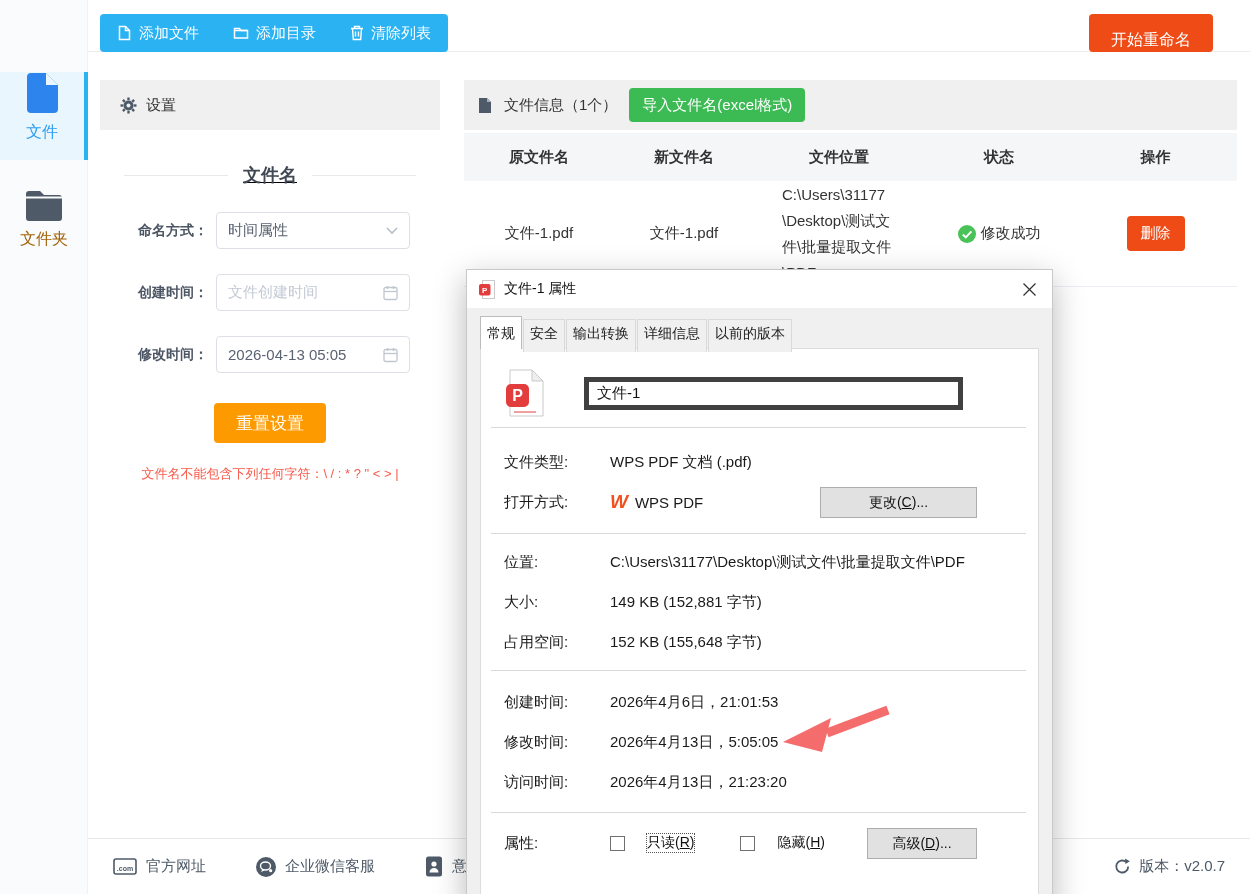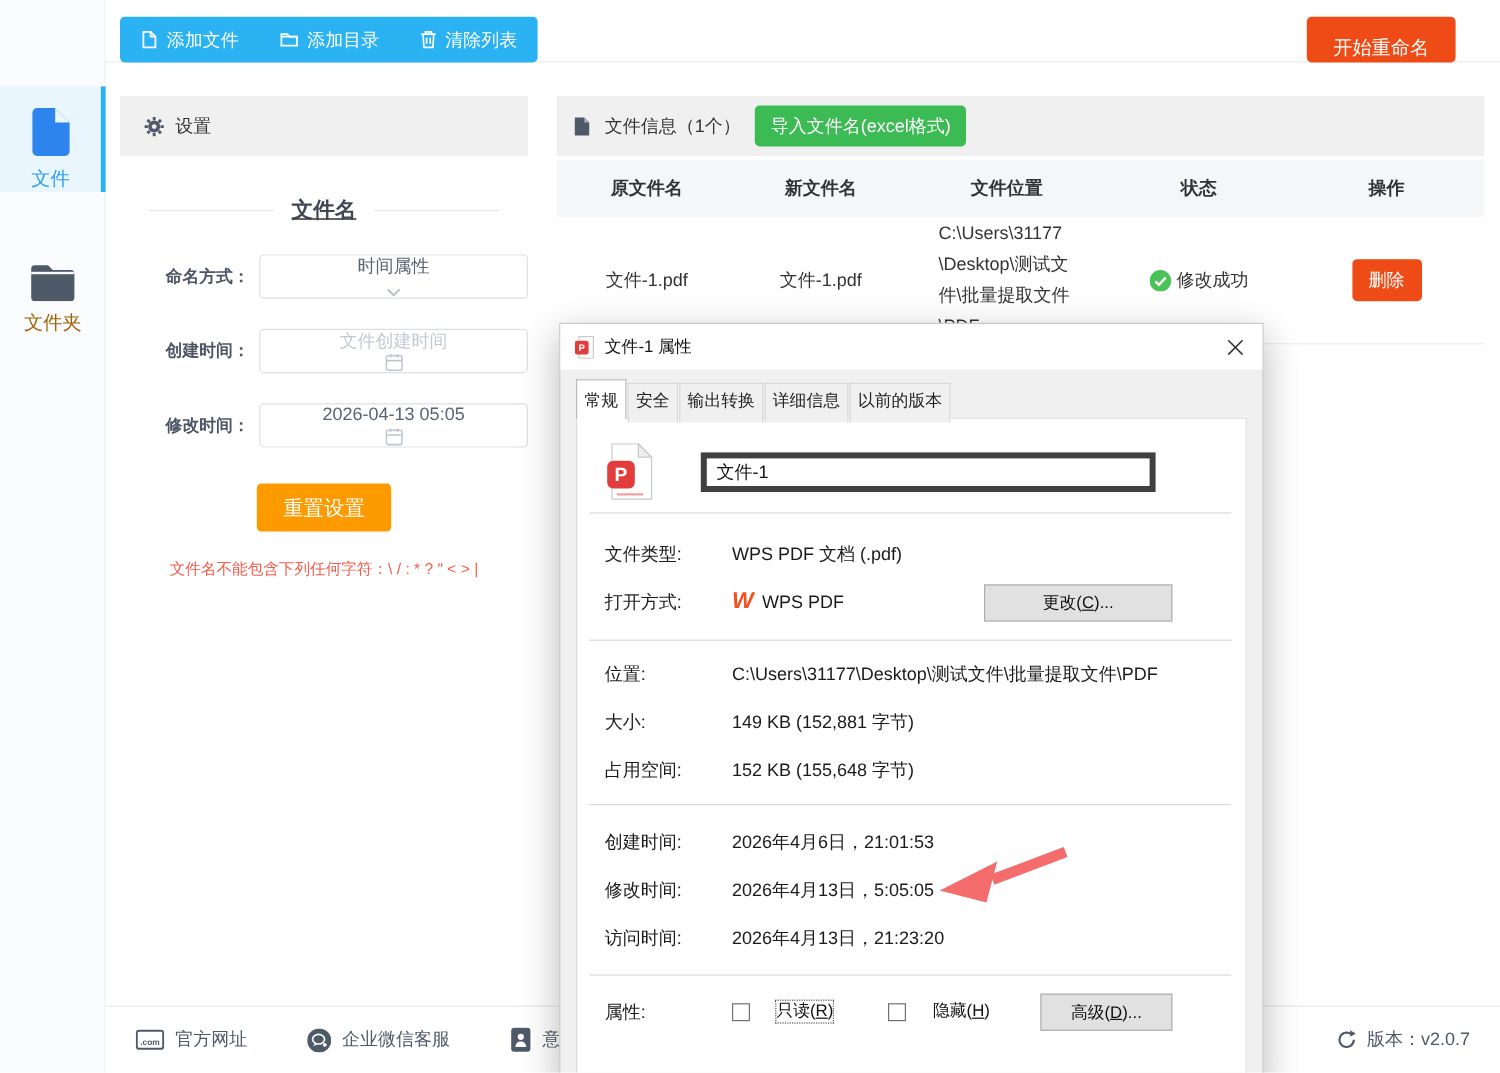--- a/index.html
+++ b/index.html
@@ -2,41 +2,41 @@
 <html><head>
 <meta charset="utf-8">
 <style>
   * { margin:0; padding:0; box-sizing:border-box; }
   html,body { width:1250px; height:894px; }
   body { font-family:"Liberation Sans","DejaVu Sans",sans-serif; background:#fff; }
   #app { position:relative; width:1250px; height:894px; background:#fff; overflow:hidden; }
 
   
   .sidebar { position:absolute; left:0; top:0; bottom:0; width:88px; background:#fafbfd; border-right:1px solid #f0f1f3; }
-  .side-item { position:absolute; left:0; width:88px; display:flex; flex-direction:column; align-items:center; justify-content:flex-end; gap:8px; cursor:pointer; }
+  .side-item { position:absolute; left:0; width:88px; display:flex; flex-direction:column; align-items:center; justify-content:flex-start; gap:8px; cursor:pointer; }
   .side-item.sel { top:72px; height:88px; background:#e9f6fe; border-right:4px solid #2ab2f2; }
   .side-item.unsel { top:188px; height:92px; }
   .side-label { font-size:16px; color:#a16207; }
   .side-item.sel .side-label { color:#2a9df0; }
 
   
   .topbar { position:absolute; left:88px; right:0; top:0; height:52px; background:#fff; border-bottom:1px solid #ececec; }
   .btn-group { position:absolute; left:12px; top:14px; height:38px; display:flex; background:#2ab2f2; border-radius:4px; overflow:hidden; }
   .tool-btn { display:flex; align-items:center; gap:7px; padding:0 17px; color:#fff; font-size:15px; border:none; background:transparent; cursor:pointer; font-family:inherit; }
   .start-btn { position:absolute; right:37px; top:14px; height:38px; padding:16px 22px; background:#ee4b16; color:#fff; font-size:16px; border:none; border-radius:4px; cursor:pointer; font-family:inherit; }
 
   
   .settings { position:absolute; left:100px; top:80px; width:340px; height:758px; background:#fff; }
   .settings-header { height:50px; background:#f0f0f0; display:flex; align-items:center; gap:9px; padding:0 20px; font-size:15px; color:#333; }
   .section-title-row { display:flex; align-items:center; margin:33px 24px 0;text-decoration:underline; }
   .section-line { flex:1; height:1px; background:#e8e8e8; }
   .section-title { margin:0 15px; font-size:18px; font-weight:bold; color:#404854; }
   .form-row { display:flex; align-items:center; margin:25px 0 0 26px; }
   .form-label { width:82px; text-align:right; font-size:14px; font-weight:bold; color:#4c5563; flex:none; }
-  .control { margin-left:8px; width:224px; height:37px; border:1px solid #dcdfe6; border-radius:4px; background:#fff; display:flex; align-items:center; padding:0 11px; font-size:15px; color:#5a6372; cursor:pointer;flex-direction:column; }
+  .control { margin-left:8px; width:194px; height:37px; border:1px solid #dcdfe6; border-radius:4px; background:#fff; display:flex; align-items:center; padding:0 11px; font-size:15px; color:#5a6372; cursor:pointer; }
   .control .grow { flex:1; overflow:hidden; white-space:nowrap; }
   .placeholder { color:#c3c9d4; }
   .reset-btn { display:block; margin:30px auto 0; width:112px; height:40px; background:#fd9a00; color:#fff; font-size:17px; border:none; border-radius:4px; cursor:pointer; font-family:inherit; }
   .warning { margin-top:22px; text-align:center; font-size:13px; color:#f85b4b; }
 
   
   .fileinfo { position:absolute; left:464px; top:80px; width:773px; }
   .fileinfo-header { height:50px; background:#f0f0f0; display:flex; align-items:center; gap:12px; padding:0 14px; font-size:15px; color:#333; }
   .import-btn { height:34px; padding:0 13px; background:#3cba54; color:#fff; font-size:15px; border:none; border-radius:4px; cursor:pointer; font-family:inherit; }
   .table-header { margin-top:3px; height:48px; background:#f5f6f8; display:flex; align-items:center; }

